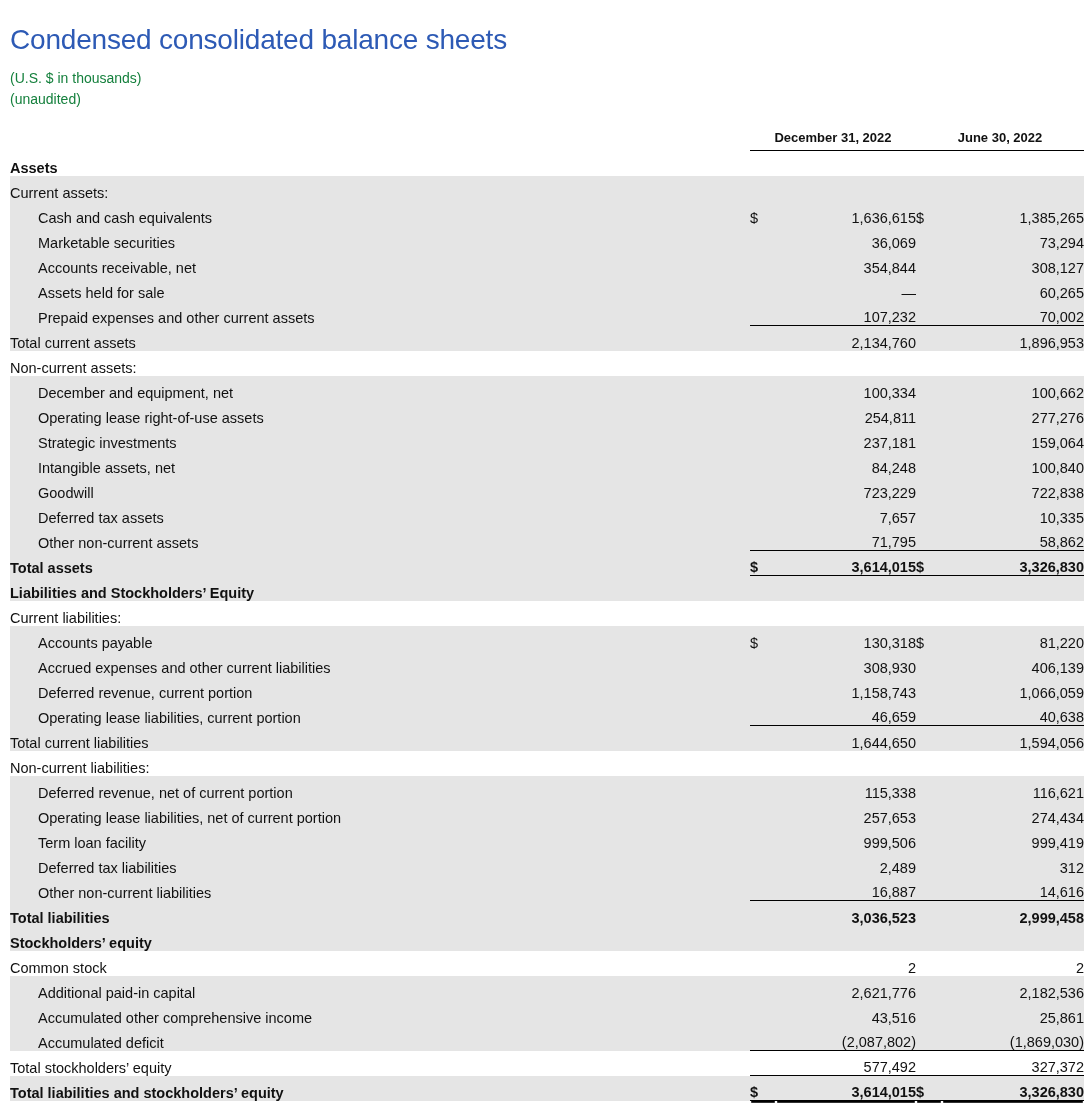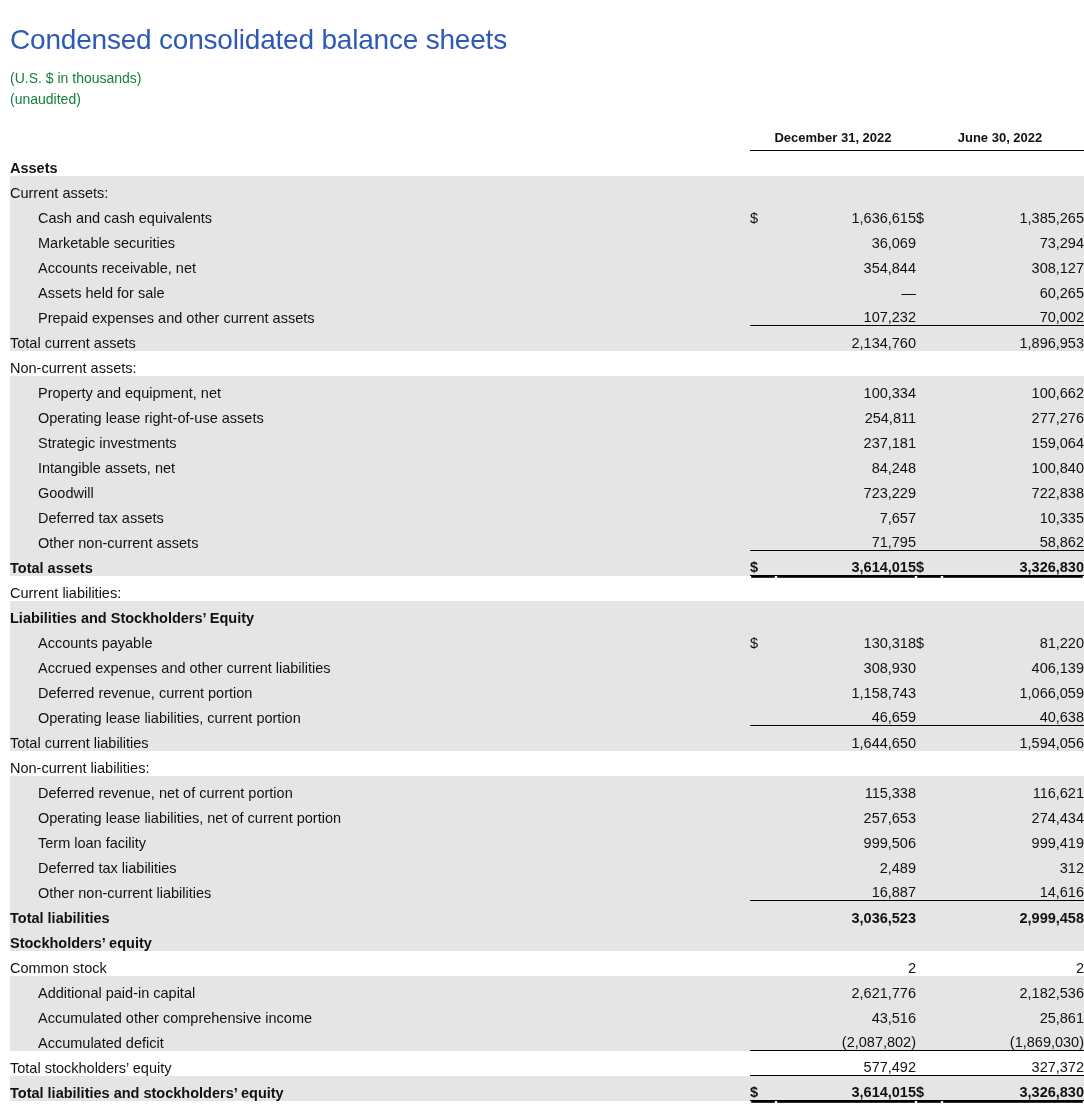--- a/index.html
+++ b/index.html
@@ -184,21 +184,21 @@
           <td class="val tl-top">1,896,953</td>
         </tr>
         <tr class="row">
           <td class="label">Non-current assets:</td>
           <td class="cur"></td>
           <td class="val"></td>
           <td class="cur"></td>
           <td class="val"></td>
         </tr>
         <tr class="row shade">
-          <td class="label indent">Property and equipment, net</td>
+          <td class="label indent">December and equipment, net</td>
           <td class="cur"></td>
           <td class="val">100,334</td>
           <td class="cur"></td>
           <td class="val">100,662</td>
         </tr>
         <tr class="row shade">
           <td class="label indent">Operating lease right-of-use assets</td>
           <td class="cur"></td>
           <td class="val">254,811</td>
           <td class="cur"></td>
@@ -239,33 +239,33 @@
           <td class="cur"></td>
           <td class="val">58,862</td>
         </tr>
         <tr class="row shade">
           <td class="label bold">Total assets</td>
           <td class="cur bold tl-dbl">$</td>
           <td class="val bold tl-dbl">3,614,015</td>
           <td class="cur bold tl-dbl">$</td>
           <td class="val bold tl-dbl">3,326,830</td>
         </tr>
+        <tr class="row shade">
+          <td class="label bold">Liabilities and Stockholders’ Equity</td>
+          <td class="cur bold"></td>
+          <td class="val bold"></td>
+          <td class="cur bold"></td>
+          <td class="val bold"></td>
+        </tr>
         <tr class="row">
           <td class="label">Current liabilities:</td>
           <td class="cur"></td>
           <td class="val"></td>
           <td class="cur"></td>
           <td class="val"></td>
-        </tr>
-        <tr class="row shade">
-          <td class="label bold">Liabilities and Stockholders’ Equity</td>
-          <td class="cur bold"></td>
-          <td class="val bold"></td>
-          <td class="cur bold"></td>
-          <td class="val bold"></td>
         </tr>
         <tr class="row shade">
           <td class="label indent">Accounts payable</td>
           <td class="cur">$</td>
           <td class="val">130,318</td>
           <td class="cur">$</td>
           <td class="val">81,220</td>
         </tr>
         <tr class="row shade">
           <td class="label indent">Accrued expenses and other current liabilities</td>

